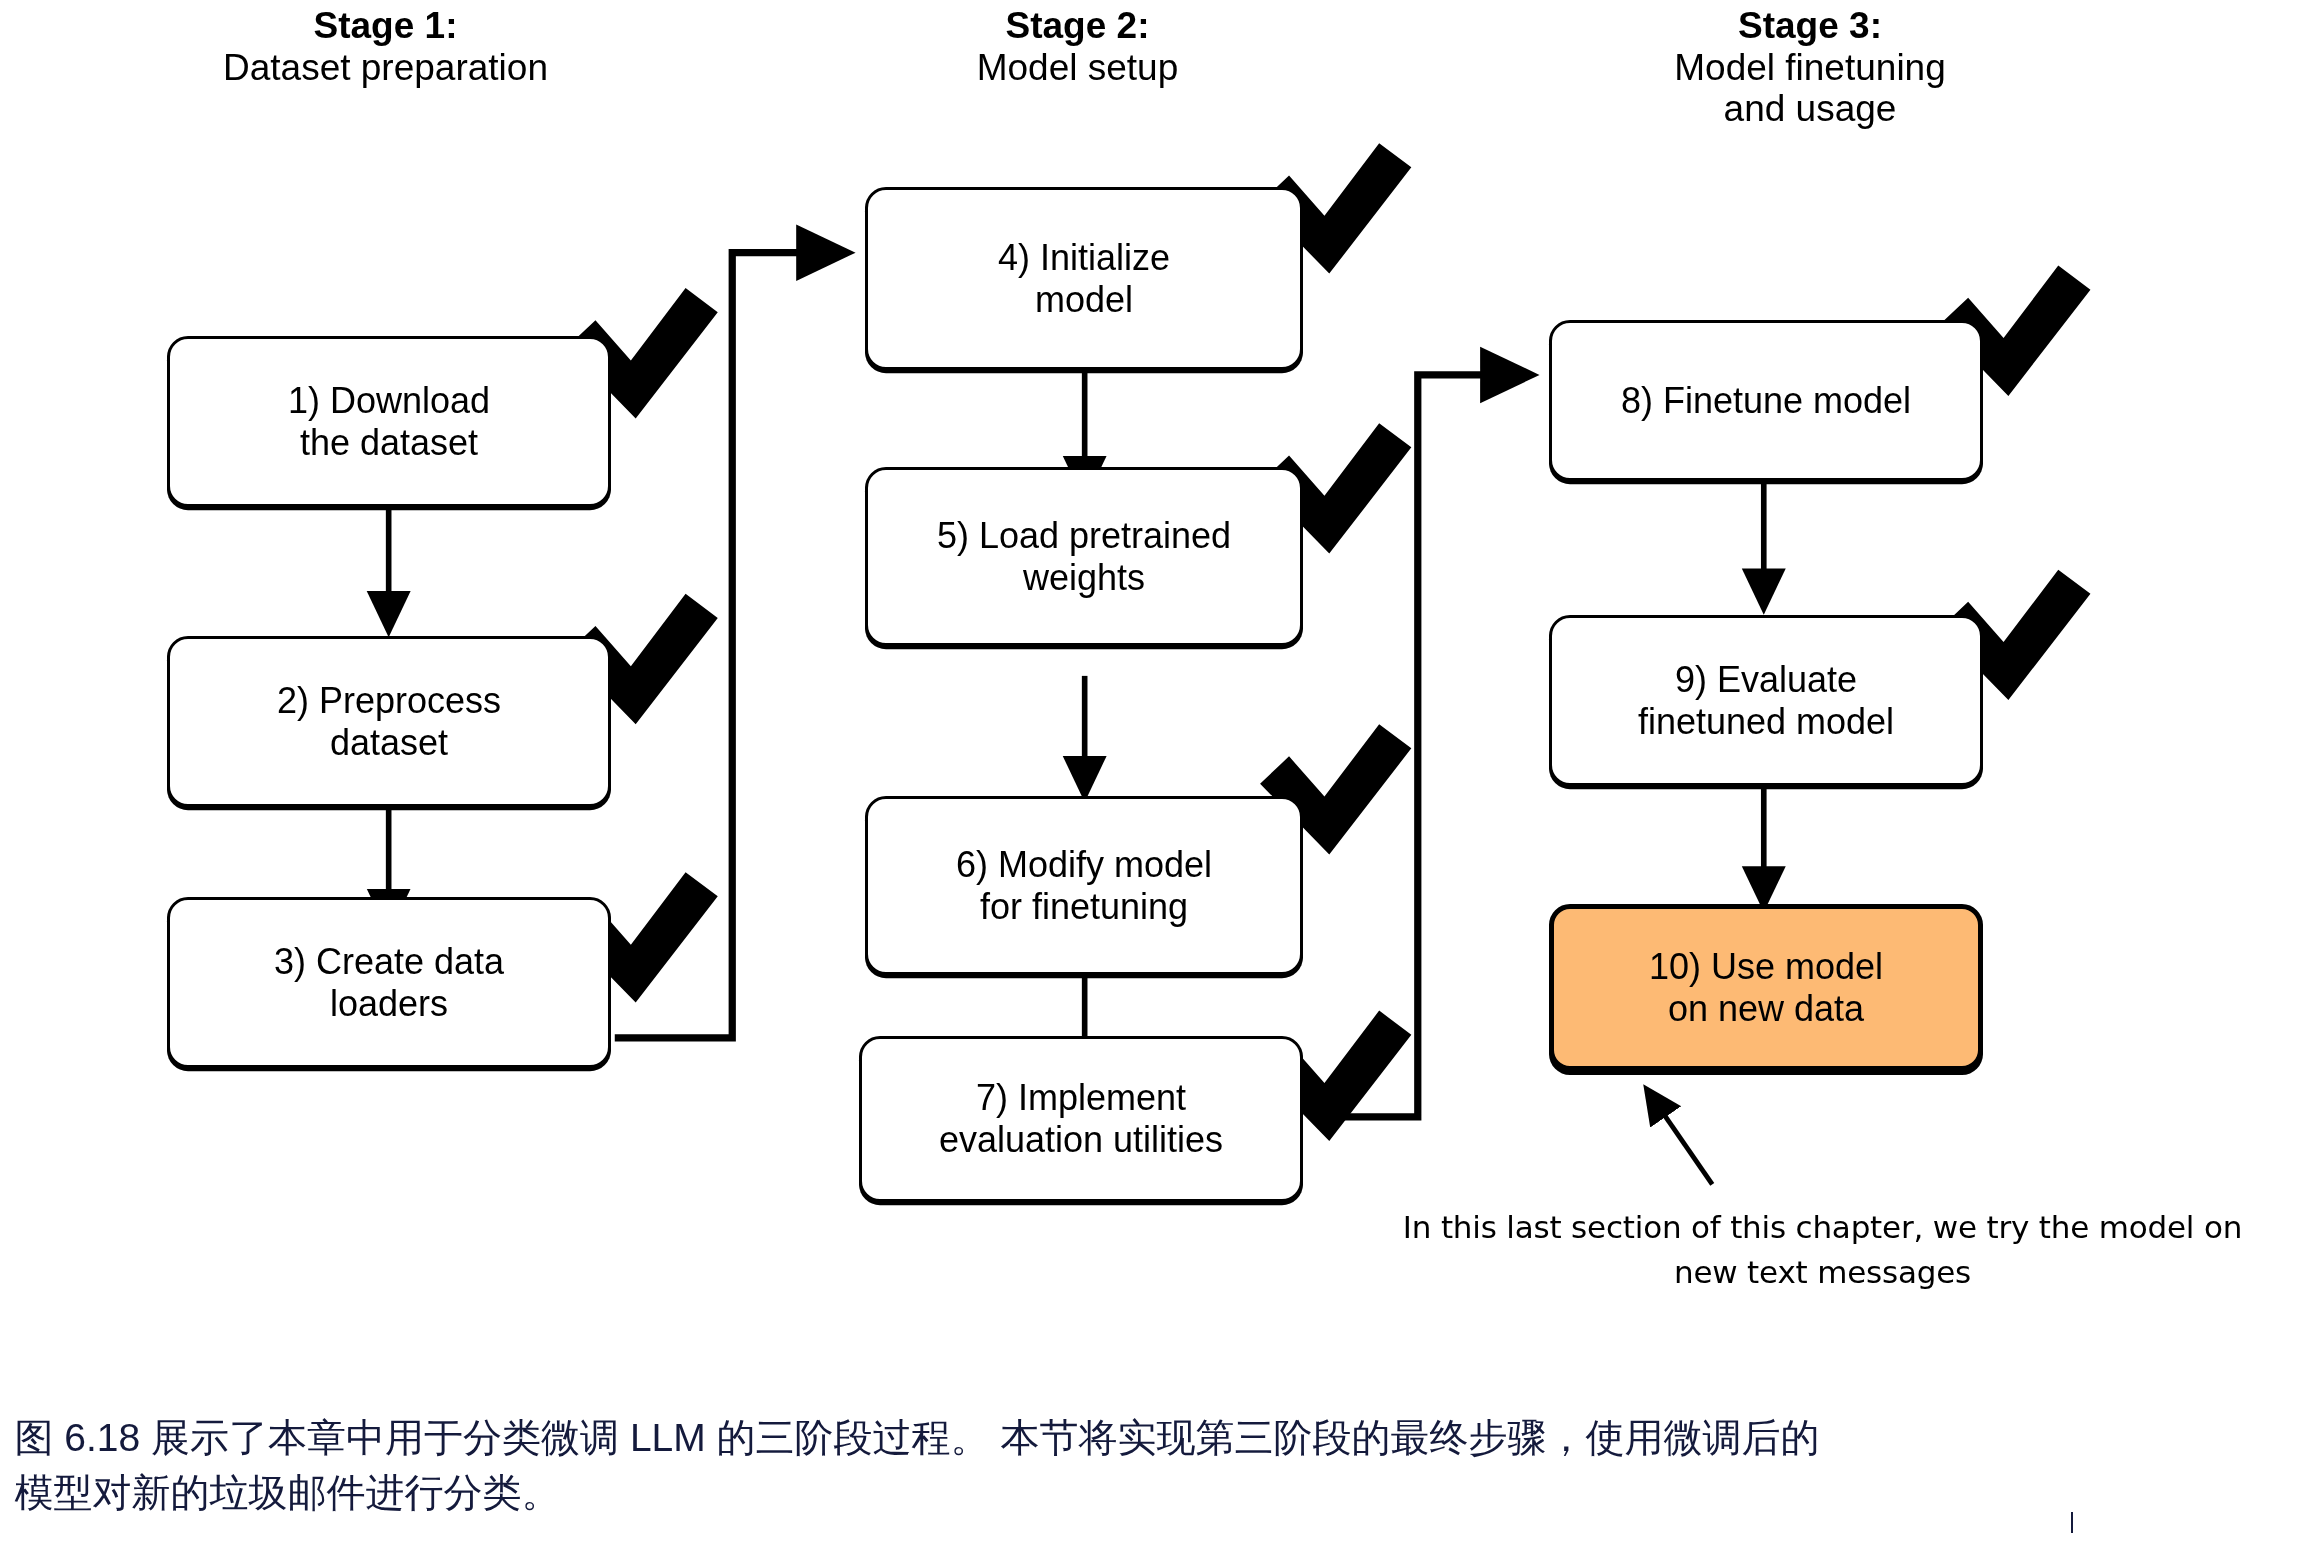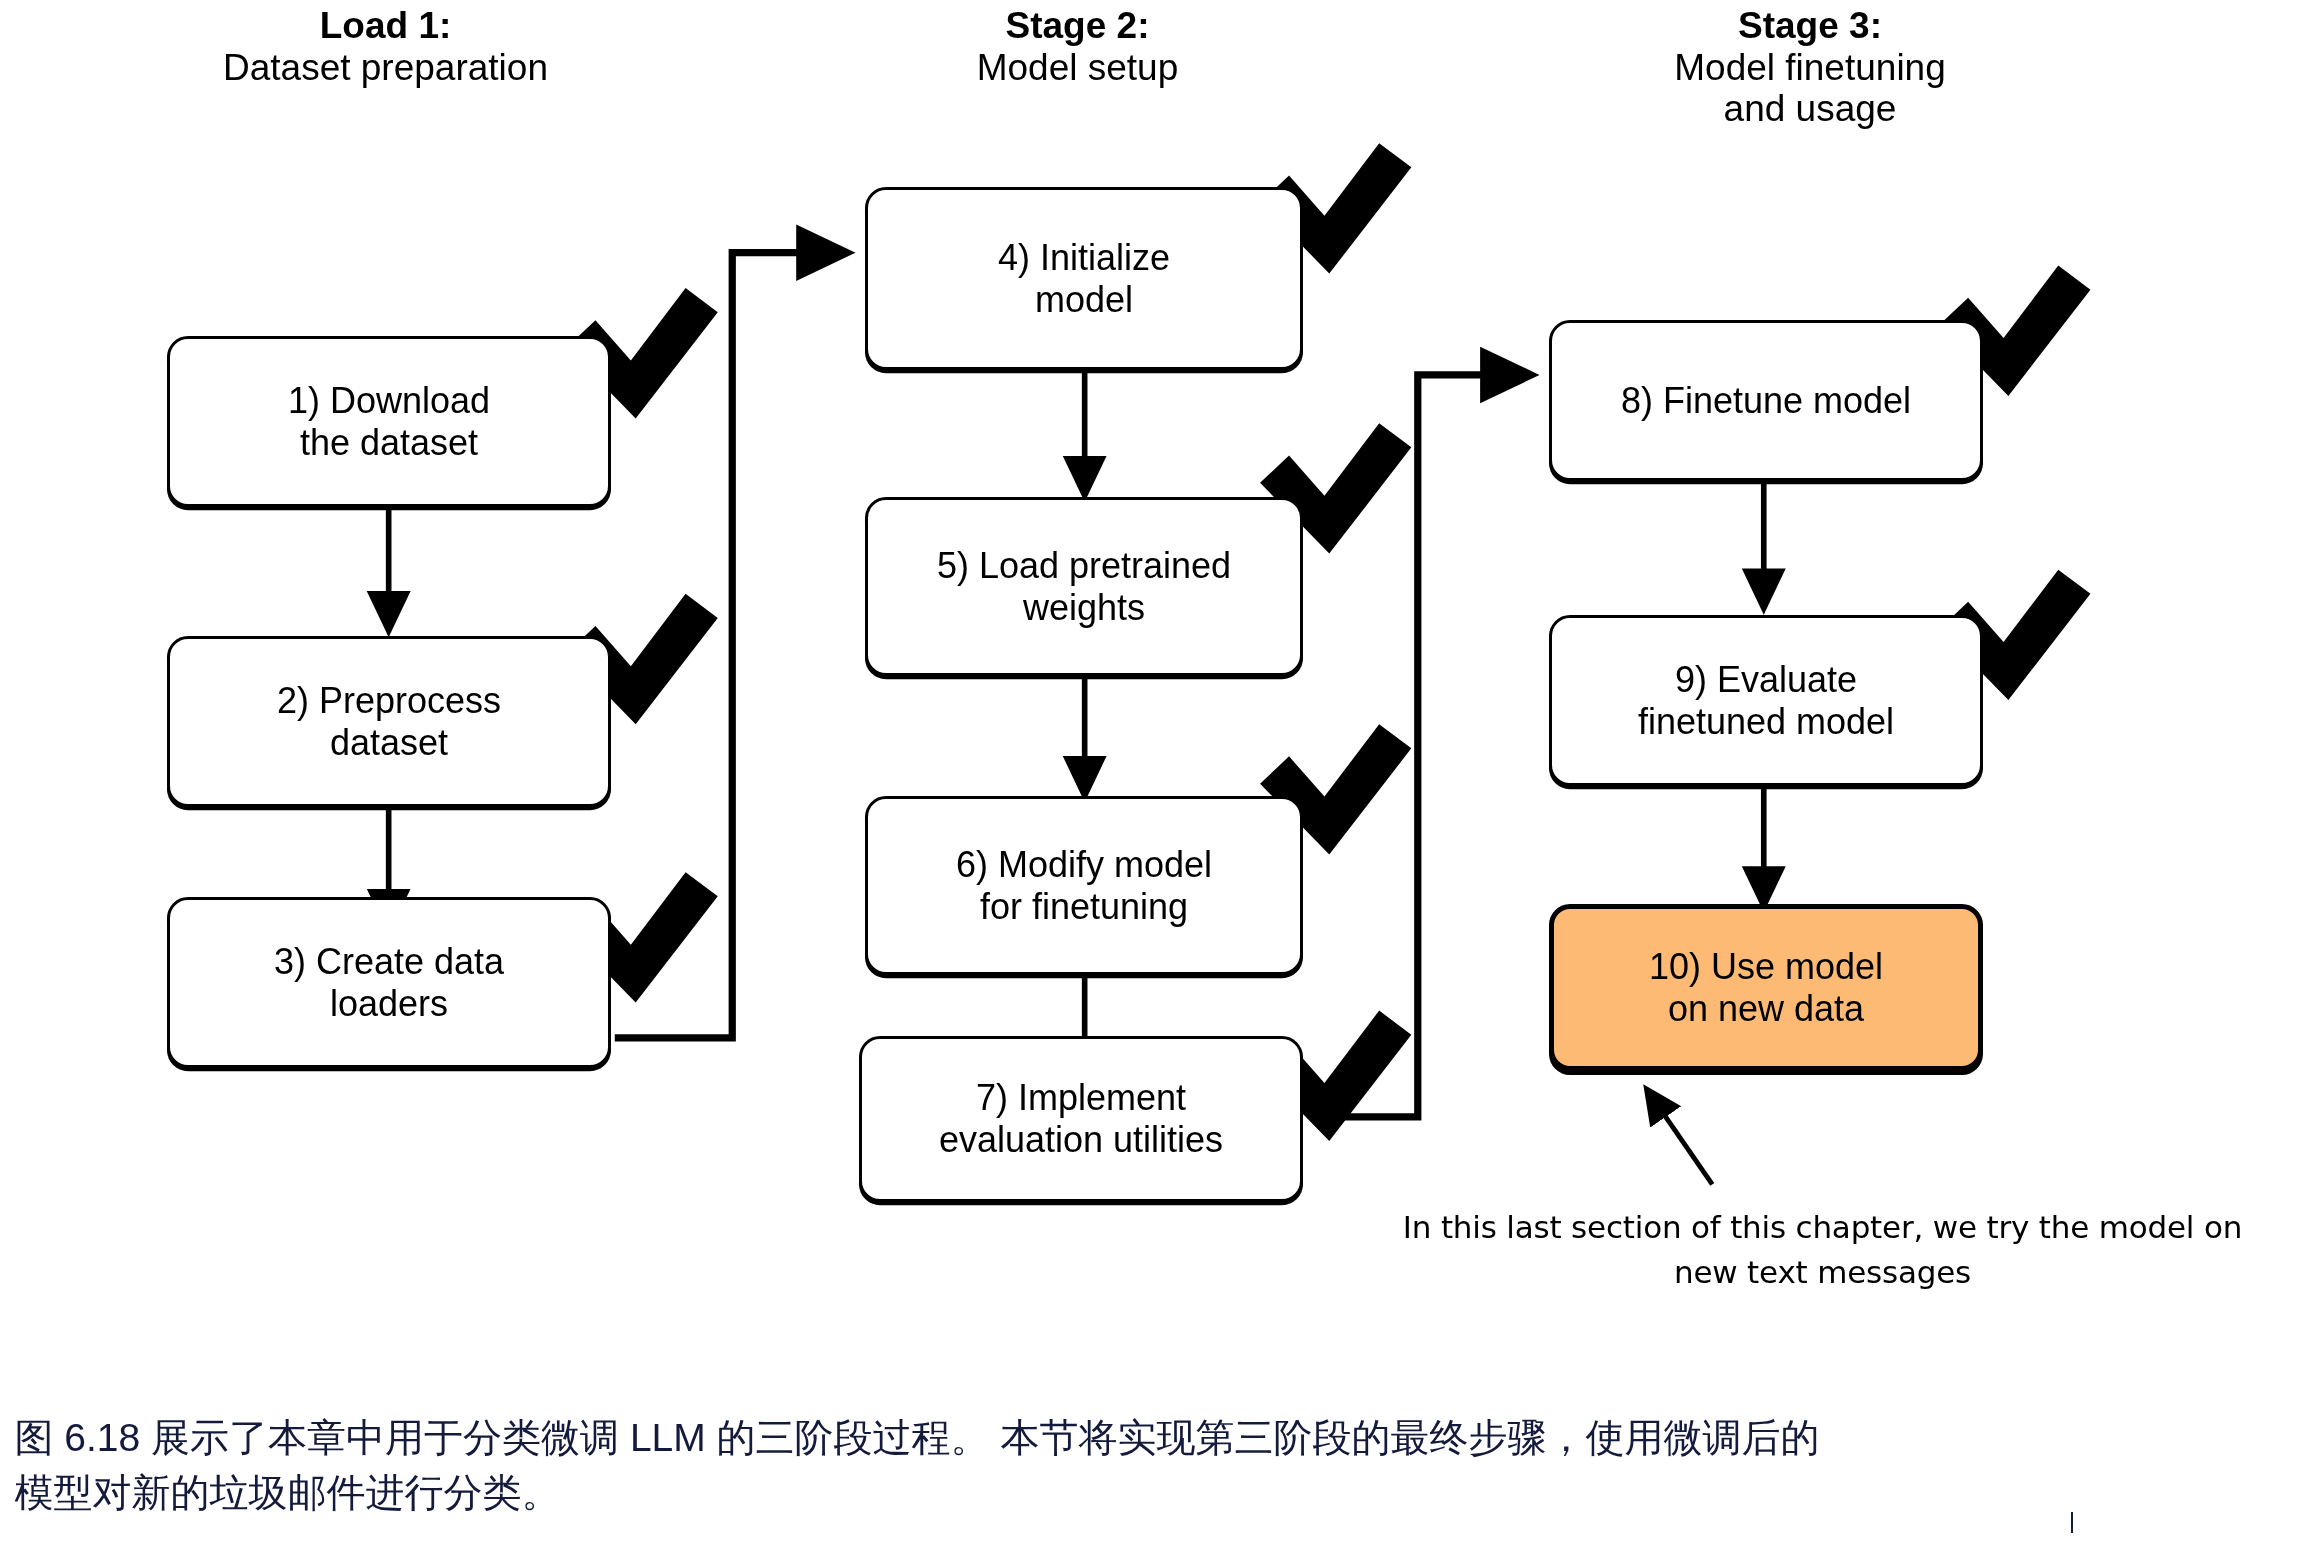--- a/index.html
+++ b/index.html
@@ -99,21 +99,21 @@
       <path d="M1566,252 L1602,218 L1646,268 L1714,178 L1754,208 L1652,340 Z"></path>
       <path d="M1566,600 L1602,566 L1646,616 L1714,526 L1754,556 L1652,688 Z"></path>
       <path d="M1566,974 L1602,940 L1646,990 L1714,900 L1754,930 L1652,1062 Z"></path>
       <path d="M1566,1330 L1602,1296 L1646,1346 L1714,1256 L1754,1286 L1652,1418 Z"></path>
       <path d="M2410,404 L2446,370 L2490,420 L2558,330 L2598,360 L2496,492 Z"></path>
       <path d="M2410,782 L2446,748 L2490,798 L2558,708 L2598,738 L2496,870 Z"></path>
     </g>
   </svg>
 
   <div class="stage-head" style="left:80px;top:4.8px;width:611px;">
-    <span class="sh-title">Load 1:</span>
+    <span class="sh-title">Stage 1:</span>
     <span class="sh-sub">Dataset preparation</span>
   </div>
   <div class="stage-head" style="left:788px;top:4.8px;width:579px;">
     <span class="sh-title">Stage 2:</span>
     <span class="sh-sub">Model setup</span>
   </div>
   <div class="stage-head" style="left:1488px;top:4.8px;width:644px;">
     <span class="sh-title">Stage 3:</span>
     <span class="sh-sub">Model finetuning</span>
     <span class="sh-sub">and usage</span>
@@ -140,21 +140,21 @@
     </div>
   </div>
 
   <div class="node" style="left:865px;top:187px;width:438px;height:183px;">
     <div>
       <span>4) Initialize</span>
       <span>model</span>
     </div>
   </div>
 
-  <div class="node" style="left:865px;top:497px;width:438px;height:179px;">
+  <div class="node" style="left:865px;top:467px;width:438px;height:179px;">
     <div>
       <span>5) Load pretrained</span>
       <span>weights</span>
     </div>
   </div>
 
   <div class="node" style="left:865px;top:796px;width:438px;height:179px;">
     <div>
       <span>6) Modify model</span>
       <span>for finetuning</span>

